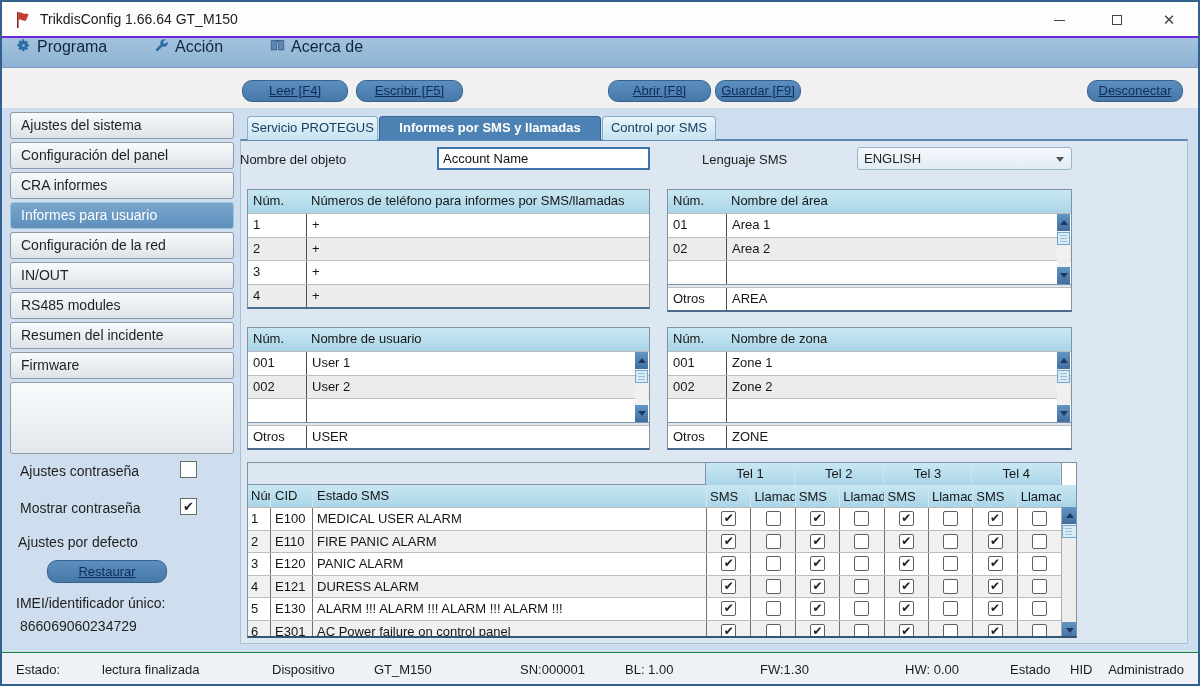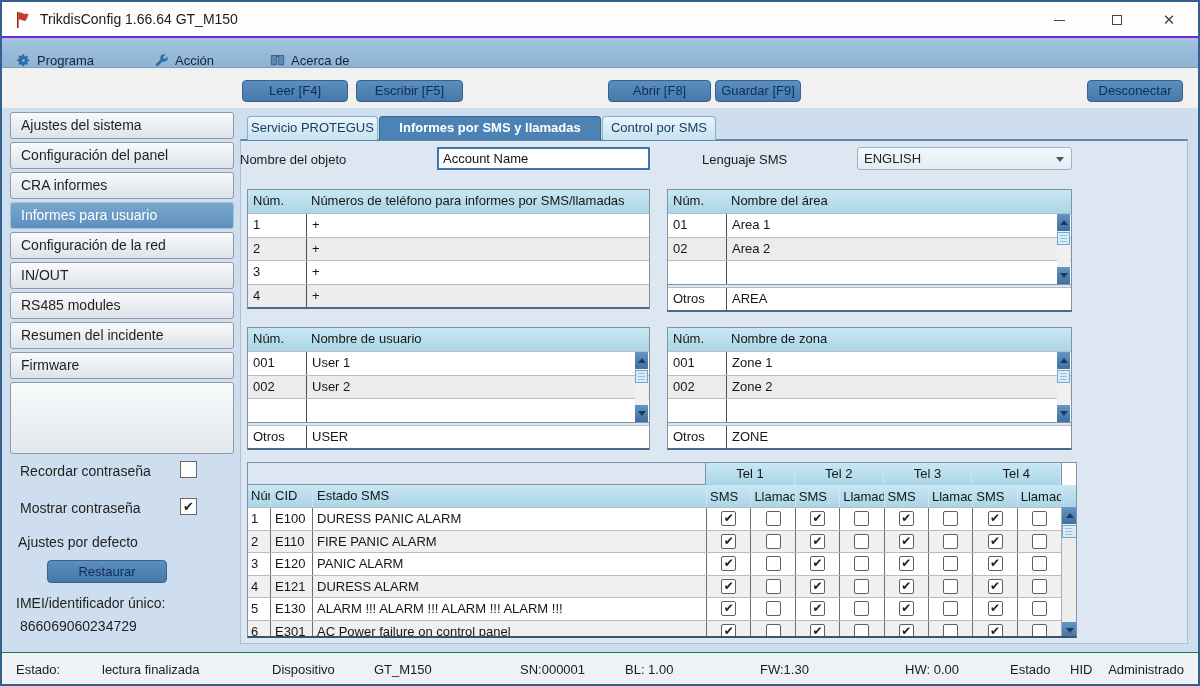--- a/index.html
+++ b/index.html
@@ -11,27 +11,27 @@
   .titlebar .app-icon { position:absolute; left:13px; top:9px; width:16px; height:18px; }
   .titlebar .title { position:absolute; left:38px; top:9px; font-size:14px; color:#1b1b1b; }
   .win-ctrl { position:absolute; top:0; width:46px; height:36px; display:flex; align-items:center; justify-content:center; color:#444; }
   .ctrl-min { right:116px; } .ctrl-max { right:58px; } .ctrl-close { right:6px; }
   .glyph-min { width:11px; height:1px; background:#444; display:block; }
   .glyph-max { width:10px; height:10px; border:1px solid #444; display:block; }
   .glyph-close { font-size:15px; color:#444; }
 
   
   .menubar { position:absolute; left:0; top:36px; width:100%; height:30px; background:linear-gradient(#a3c3de,#8db3d4); border-bottom:1px solid #7d9cbc; }
-  .menu-item { position:absolute; top:0; height:30px; display:flex; align-items:flex-end; gap:6px; font-size:13px; color:#12253c; cursor:default; }
+  .menu-item { position:absolute; top:0; height:30px; display:flex; align-items:flex-start; gap:6px; font-size:16px; color:#12253c; cursor:default; }
   .menu-item svg { width:15px; height:15px; }
   .mi-1 { left:14px; } .mi-2 { left:152px; } .mi-3 { left:268px; }
 
   
   .toolstrip { position:absolute; left:0; top:66px; width:100%; height:40px; background:#f1f1f1; }
-  .btn { position:absolute; height:22px; background:linear-gradient(#5b8fc0,#4678a9); border:1px solid #38618b; border-radius:4px; color:#0c2d5c; font-size:13px; text-align:center; line-height:20px; cursor:pointer; }
+  .btn { position:absolute; height:22px; background:linear-gradient(#5b8fc0,#4678a9); border:1px solid #38618b; border-radius:10px; color:#0c2d5c; font-size:13px; text-align:center; line-height:20px; cursor:pointer;text-decoration:underline; }
   .btn-read { left:240px; top:78px; width:106px; }
   .btn-write { left:354px; top:78px; width:107px; }
   .btn-open { left:606px; top:78px; width:103px; }
   .btn-save { left:713px; top:78px; width:86px; }
   .btn-disc { left:1085px; top:78px; width:96px; }
   .btn-restore { left:45px; top:558px; width:120px; height:23px; line-height:21px; }
 
   
   .nav-item { position:absolute; left:8px; width:224px; height:27px; background:linear-gradient(#f8fafb,#dde3e9); border:1px solid #8e9aa6; border-radius:3px; font-size:14px; color:#1f1f1f; line-height:25px; padding-left:10px; cursor:pointer; }
   .nav-item.selected { background:linear-gradient(#79a6cc,#5e8fbd); border-color:#9cc3e0; color:#ffffff; }
@@ -157,21 +157,21 @@
   <div class="nav-item" style="top:140px">Configuración del panel</div>
   <div class="nav-item" style="top:170px">CRA informes</div>
   <div class="nav-item selected" style="top:200px">Informes para usuario</div>
   <div class="nav-item" style="top:230px">Configuración de la red</div>
   <div class="nav-item" style="top:260px">IN/OUT</div>
   <div class="nav-item" style="top:290px">RS485 modules</div>
   <div class="nav-item" style="top:320px">Resumen del incidente</div>
   <div class="nav-item" style="top:350px">Firmware</div>
   <div class="nav-empty"></div>
 
-  <span class="side-label" style="left:18px; top:461px;">Recordar contraseña</span>
+  <span class="side-label" style="left:18px; top:461px;">Ajustes contraseña</span>
   <div class="chk" style="left:178px; top:459px;"></div>
   <span class="side-label" style="left:18px; top:498px;">Mostrar contraseña</span>
   <div class="chk checked" style="left:178px; top:496px;"></div>
   <span class="side-label" style="left:16px; top:532px;">Ajustes por defecto</span>
   <div class="btn btn-restore">Restaurar</div>
   <span class="side-label" style="left:14px; top:593px;">IMEI/identificador único:</span>
   <span class="side-label" style="left:18px; top:616px;">866069060234729</span>
 
   <div class="panel"></div>
   <div class="tab tab-1">Servicio PROTEGUS</div>
@@ -327,21 +327,21 @@
       <div class="ev-cell c-chk">Llamada</div>
       <div class="ev-cell c-chk">SMS</div>
       <div class="ev-cell c-chk">Llamada</div>
       <div class="ev-cell c-chk">SMS</div>
       <div class="ev-cell c-chk">Llamada</div>
     </div>
     <div>
         <div class="ev-row">
           <div class="ev-cell c-num">1</div>
           <div class="ev-cell c-cid">E100</div>
-          <div class="ev-cell c-text">DURESS PANIC ALARM</div>
+          <div class="ev-cell c-text">MEDICAL USER ALARM</div>
           <div class="ev-cell c-chk">
             <div class="cb checked"></div>
           </div>
           <div class="ev-cell c-chk">
             <div class="cb"></div>
           </div>
           <div class="ev-cell c-chk">
             <div class="cb checked"></div>
           </div>
           <div class="ev-cell c-chk">

